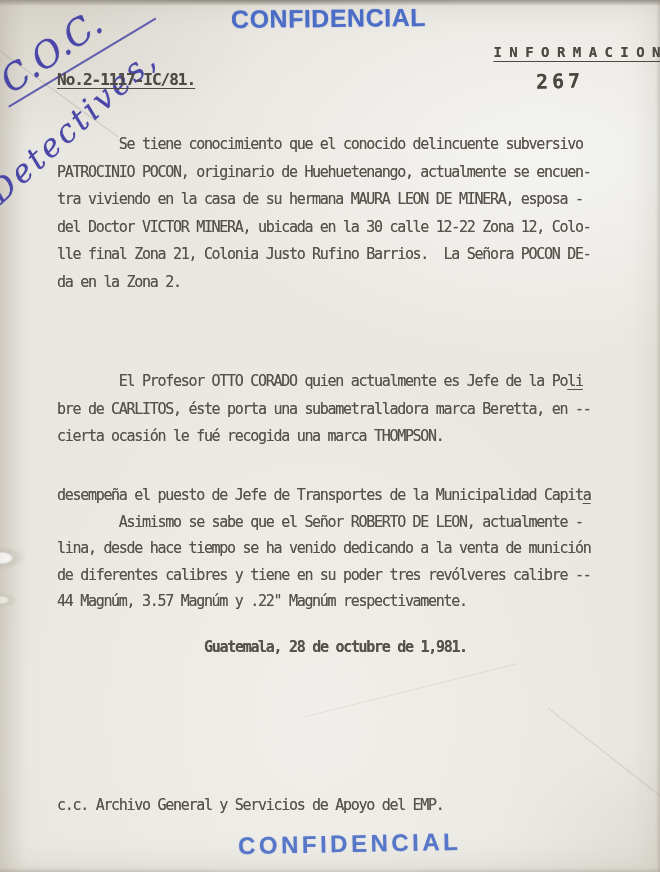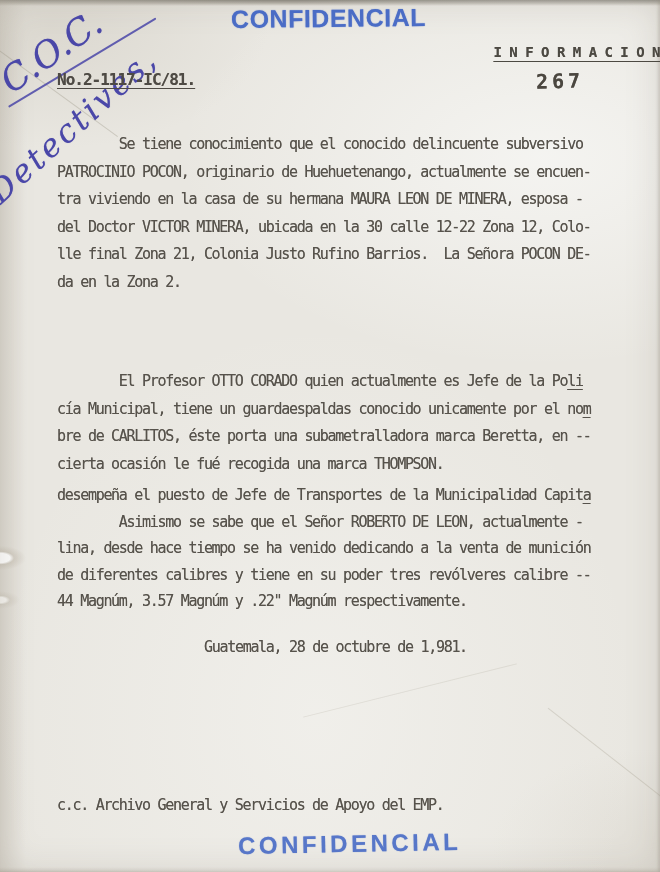--- a/index.html
+++ b/index.html
@@ -50,21 +50,21 @@
   .stamp-bottom{left:238px;top:830px;font-size:24px;letter-spacing:3.5px;
     transform:rotate(-1.1deg);opacity:.85;text-shadow:0 0 1.1px rgba(62,99,196,.6);}
 
   .hand{position:absolute;font-family:"DejaVu Serif","Liberation Serif",serif;
     font-style:italic;color:#4a47a8;text-shadow:0 0 .7px rgba(70,68,168,.55);}
   .hand1{left:16px;top:60px;font-size:36px;transform:rotate(-35deg);transform-origin:0 100%;}
   .hand2{left:6px;top:173px;font-size:32px;letter-spacing:3px;transform:rotate(-42deg);transform-origin:0 100%;}
   .hand-stroke{position:absolute;left:8px;top:106px;width:172px;height:2px;border-radius:2px;
     background:rgba(74,71,168,.85);transform:rotate(-31deg);transform-origin:0 0;}
 
-  .dateline{position:absolute;left:204px;top:638px;}
+  .dateline{position:absolute;left:204px;top:638px;font-weight:bold;}
   .ccline{position:absolute;left:57px;top:796px;}
 </style>
 </head>
 <body>
 
 <div class="page">
   <div class="crease c1"></div>
   <div class="crease c2"></div>
   <div class="crease c3"></div>
 
@@ -84,21 +84,20 @@
       <div class="para p0">
         <div class="doc-line"><span>        Se tiene conocimiento que el conocido delincuente subversivo</span></div>
         <div class="doc-line"><span>PATROCINIO POCON, originario de Huehuetenango, actualmente se encuen-</span></div>
         <div class="doc-line"><span>tra viviendo en la casa de su hermana MAURA LEON DE MINERA, esposa -</span></div>
         <div class="doc-line"><span>del Doctor VICTOR MINERA, ubicada en la 30 calle 12-22 Zona 12, Colo-</span></div>
         <div class="doc-line"><span>lle final Zona 21, Colonia Justo Rufino Barrios.  La Señora POCON DE-</span></div>
         <div class="doc-line"><span>da en la Zona 2.</span></div>
       </div>
       <div class="para p1">
         <div class="doc-line"><span>        El Profesor OTTO CORADO quien actualmente es Jefe de la Po</span><span class="u">li</span></div>
-        <div class="doc-line"><span>cía Municipal, tiene un guardaespaldas conocido unicamente por el no</span><span class="u">m</span></div>
         <div class="doc-line"><span>bre de CARLITOS, éste porta una subametralladora marca Beretta, en --</span></div>
         <div class="doc-line"><span>cierta ocasión le fué recogida una marca THOMPSON.</span></div>
       </div>
       <div class="para p2">
         <div class="doc-line"><span>desempeña el puesto de Jefe de Transportes de la Municipalidad Capit</span><span class="u">a</span></div>
         <div class="doc-line"><span>        Asimismo se sabe que el Señor ROBERTO DE LEON, actualmente -</span></div>
         <div class="doc-line"><span>lina, desde hace tiempo se ha venido dedicando a la venta de munición</span></div>
         <div class="doc-line"><span>de diferentes calibres y tiene en su poder tres revólveres calibre --</span></div>
         <div class="doc-line"><span>44 Magnúm, 3.57 Magnúm y .22" Magnúm respectivamente.</span></div>
       </div>

